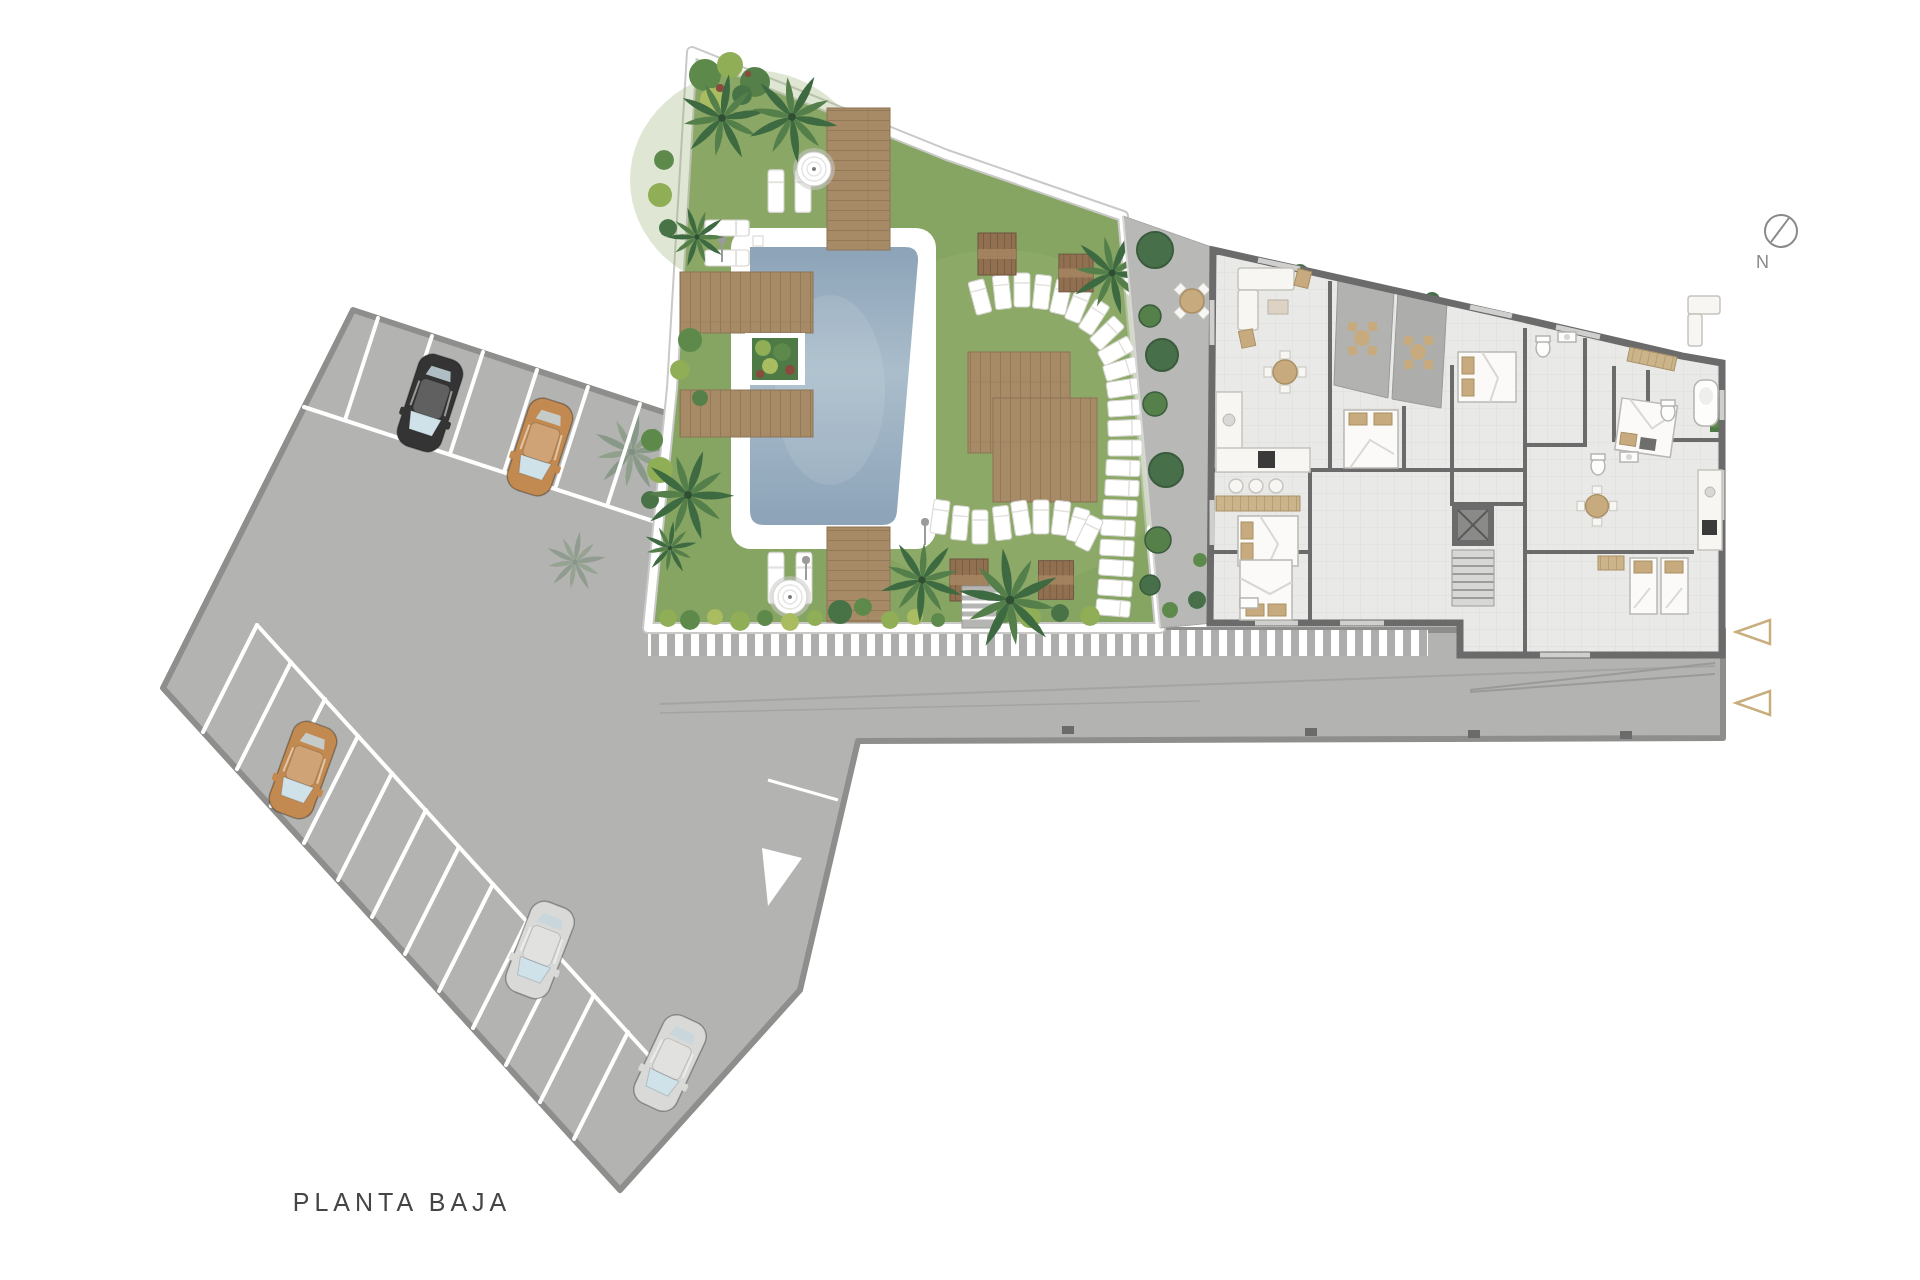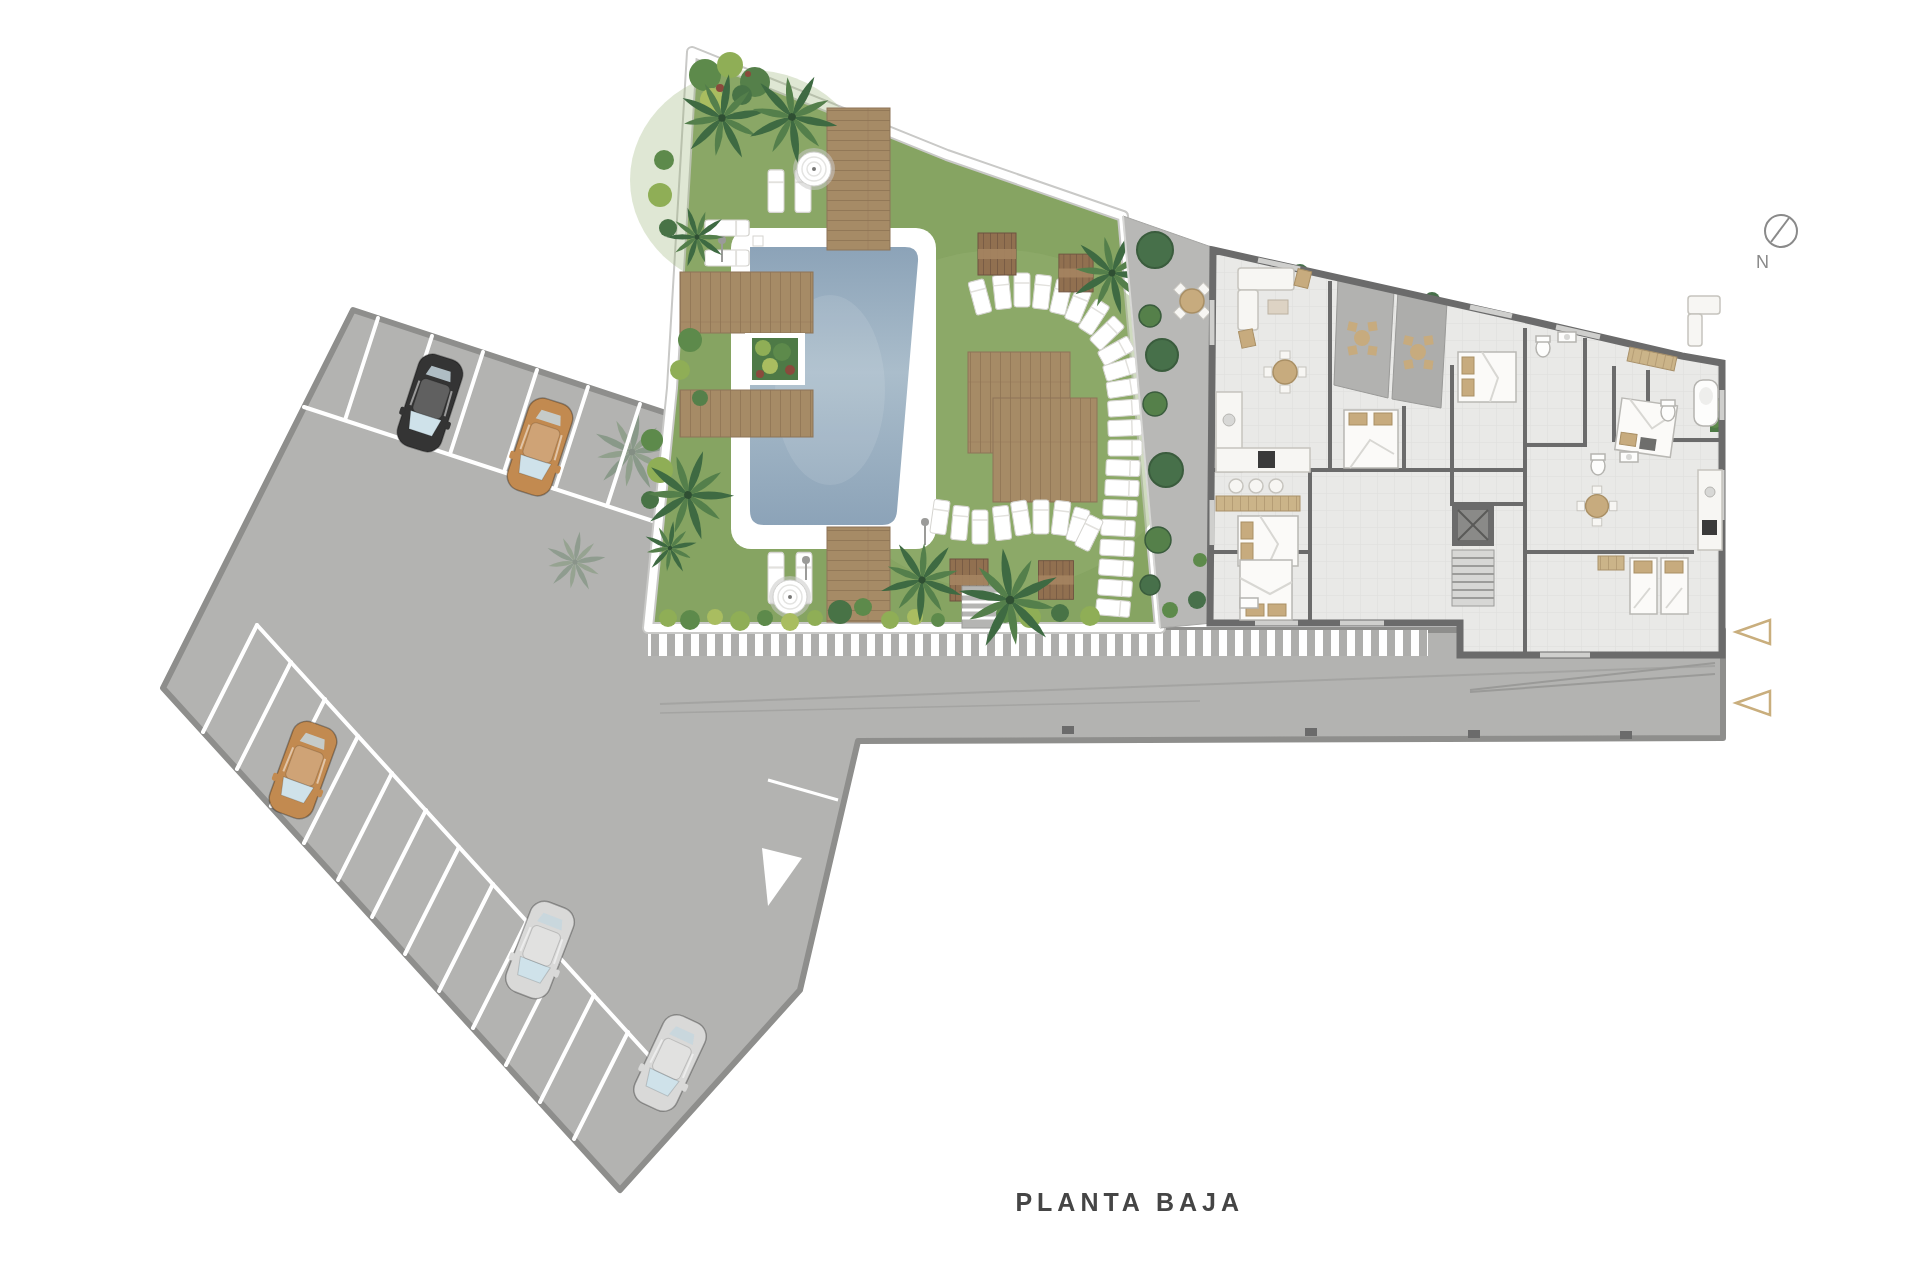--- a/index.html
+++ b/index.html
@@ -1,20 +1,20 @@
 <!DOCTYPE html>
 <html style="--c-background: #ffffff; --c-pavement: #b3b3b1; --c-pavementEdge: #8e8e8c; --c-stallLine: #ffffff; --c-grass: #86a462; --c-grassLight: #95b070; --c-water: #8ca3b8; --c-waterLight: #aabdcb; --c-poolSurround: #ffffff; --c-wood: #a68b66; --c-woodLine: #8c7152; --c-path: #b8b8b6; --c-wall: #6b6b6b; --c-floor: #e9e9e7; --c-terrace: #b2b2b0; --c-furnitureWhite: #f7f6f3; --c-furnitureTan: #c7ab7e; --c-palm1: #3e6a42; --c-palm2: #547f4b; --c-bush1: #5d8a4b; --c-bush2: #8fae56; --c-bush3: #a9bd60; --c-accent: #c9ae7d; --c-carBlack: #343434; --c-carTan: #c28a50; --c-carSilver: #d9d9d8; --c-text: #454545; --c-compass: #8a8a8a;"><head>
 <meta charset="utf-8">
 <style>
   html,body{margin:0;padding:0;background:#fff;}
   .canvas{position:relative;width:1920px;height:1280px;background:var(--c-background,#fff);overflow:hidden;
           font-family:"Liberation Sans", sans-serif;}
   svg{position:absolute;left:0;top:0;}
-  .floor-title{position:absolute;left:0;top:1188px;width:1684px;text-align:right;
-    font-size:25px;font-weight:700;letter-spacing:5px;color:var(--c-text,#454545);}
+  .floor-title{position:absolute;left:0;top:1188px;width:1684px;text-align:center;
+    font-size:25px;font-weight:400;letter-spacing:5px;color:var(--c-text,#454545);}
   .floor-title span{display:inline-block;transform:translateX(-440px);}
   
   .c-pave{fill:var(--c-pavement)} .c-paveEdge{stroke:var(--c-pavementEdge)}
   .c-grass{fill:var(--c-grass)} .c-grassL{fill:var(--c-grassLight)}
   .c-water0{stop-color:var(--c-water)} .c-water1{stop-color:var(--c-waterLight)}
   .c-wood{fill:var(--c-wood)} .c-woodLn{stroke:var(--c-woodLine)}
   .c-path{fill:var(--c-path)} .c-wall{stroke:var(--c-wall)} .c-wallF{fill:var(--c-wall)}
   .c-floor{fill:var(--c-floor)} .c-terr{fill:var(--c-terrace)}
   .c-white{fill:var(--c-poolSurround)} .c-tan{fill:var(--c-furnitureTan)}
   .c-fw{fill:var(--c-furnitureWhite)}

